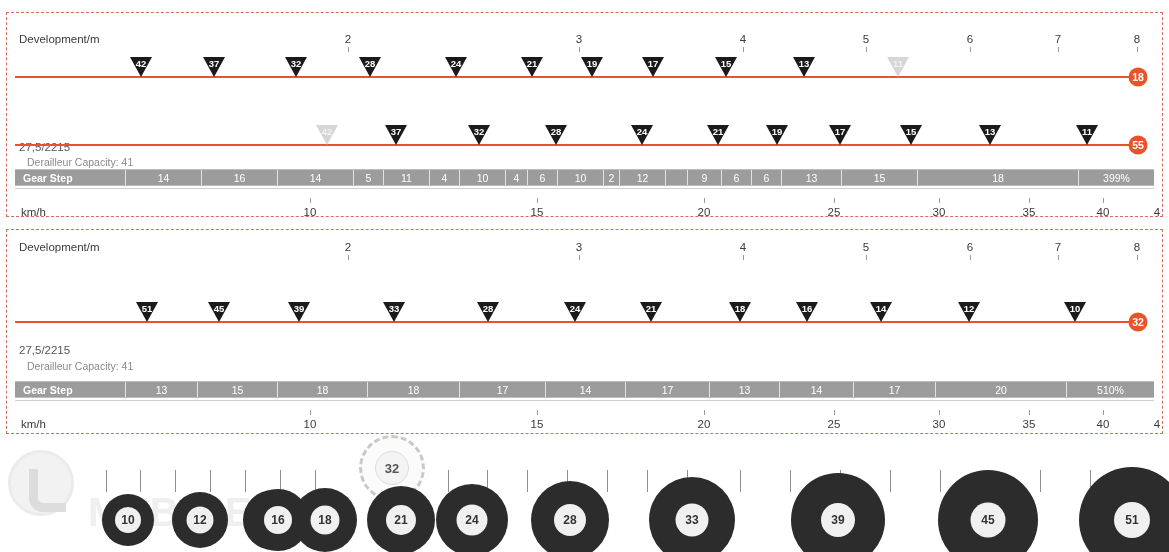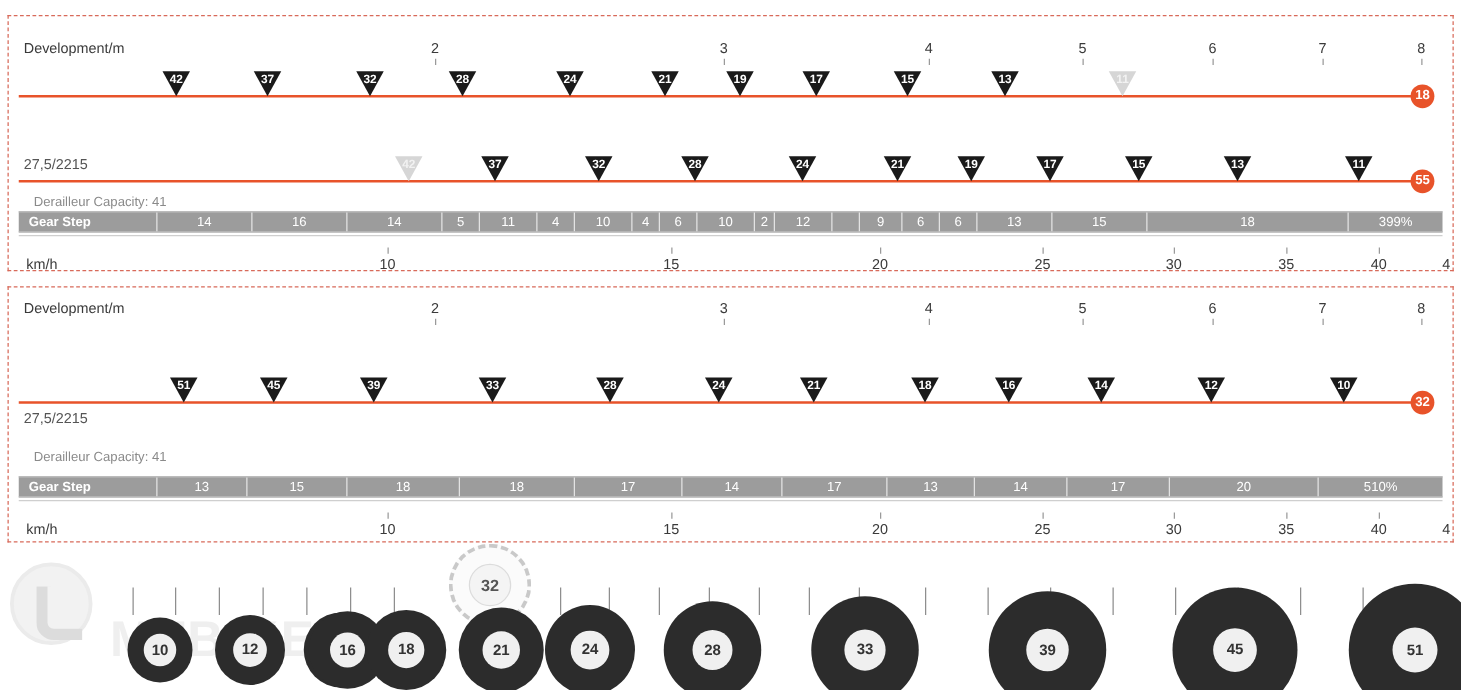--- a/index.html
+++ b/index.html
@@ -80,20 +80,21 @@
     font-weight: bold;
     line-height: 12px;
   }
   .cog.faded .cog-num { color: #f2f2f2; }
 
   .side-label {
     position: absolute;
     font-size: 11.5px;
     color: #555555;
     white-space: nowrap;
+    margin-top: 15px;
   }
   .cap-label {
     position: absolute;
     font-size: 10.5px;
     color: #8a8a8a;
     white-space: nowrap;
   }
 
   .gearstep-bar {
     position: absolute;
@@ -424,21 +425,21 @@
         <div class="gs-cell" style="width:80px;">15</div>
         <div class="gs-cell" style="width:90px;">18</div>
         <div class="gs-cell" style="width:92px;">18</div>
         <div class="gs-cell" style="width:86px;">17</div>
         <div class="gs-cell" style="width:80px;">14</div>
         <div class="gs-cell" style="width:84px;">17</div>
         <div class="gs-cell" style="width:70px;">13</div>
         <div class="gs-cell" style="width:74px;">14</div>
         <div class="gs-cell" style="width:82px;">17</div>
         <div class="gs-cell" style="flex:1 1 auto;">20</div>
-        <div class="gs-total" style="width:100px;">510%</div>
+        <div class="gs-total" style="width:88px;">510%</div>
       </div>
 
       <div class="kmh-band" style="left:8px; top:170px; width:1139px;"></div>
       <div class="axis-label" style="left:14px; top:188px;">km/h</div>
       <div class="axis-tick" style="left:303px; top:188px;">10</div>
       <div class="axis-tick" style="left:530px; top:188px;">15</div>
       <div class="axis-tick" style="left:697px; top:188px;">20</div>
       <div class="axis-tick" style="left:827px; top:188px;">25</div>
       <div class="axis-tick" style="left:932px; top:188px;">30</div>
       <div class="axis-tick" style="left:1022px; top:188px;">35</div>

